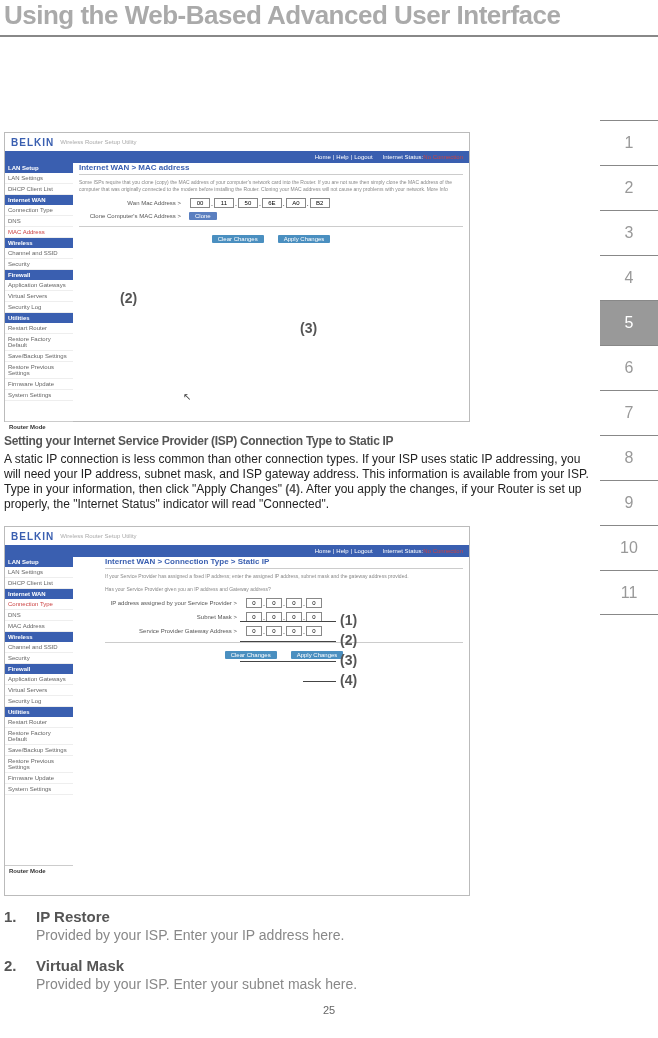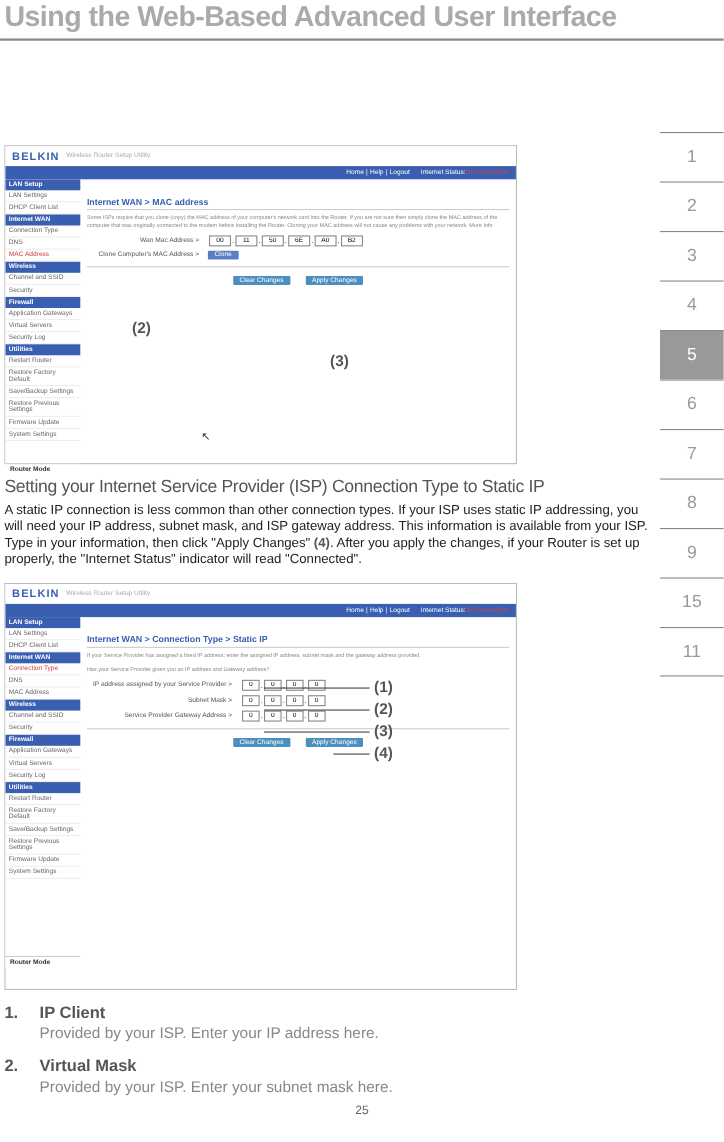--- a/index.html
+++ b/index.html
@@ -124,21 +124,21 @@
     .ss-nav-item {
       padding: 2px 3px;
       color: #666;
       border-bottom: 1px solid #eee;
     }
     .ss-nav-item.red {
       color: #c44;
     }
     .ss-main {
       flex: 1;
-      padding: 16px 6px;
+      padding: 0 6px;
     }
     .ss-main-title {
       color: #3a5fb0;
       font-size: 8px;
       font-weight: bold;
       border-bottom: 1px solid #ccc;
       padding-bottom: 2px;
       margin-bottom: 4px;
     }
     .ss-main-text {
@@ -202,22 +202,22 @@
       position: absolute;
       font-size: 14px;
       font-weight: bold;
       color: #555;
     }
     .callout-line {
       position: absolute;
       border-top: 1px solid #444;
     }
     .section-heading {
-      font-size: 16px;
-      font-weight: normal;
+      font-size: 12px;
+      font-weight: bold;
       color: #555;
       margin: 6px 0 4px 0;
       letter-spacing: -0.3px;
     }
     .body-text {
       font-size: 12px;
       line-height: 1.25;
       color: #222;
       margin-bottom: 14px;
     }
@@ -281,21 +281,21 @@
 <div class="section-tabs">
   <div class="tab">1</div>
   <div class="tab">2</div>
   <div class="tab">3</div>
   <div class="tab">4</div>
   <div class="tab active">5</div>
   <div class="tab">6</div>
   <div class="tab">7</div>
   <div class="tab">8</div>
   <div class="tab">9</div>
-  <div class="tab">15</div>
+  <div class="tab">10</div>
   <div class="tab">11</div>
 </div>
 
 <div class="content-area">
 
   <div class="screenshot ss1">
     <div class="ss-topbar">
       <span class="ss-belkin">BELKIN</span>
       <span class="ss-subtitle">Wireless Router Setup Utility</span>
     </div>
@@ -373,21 +373,21 @@
     </div>
     <div class="ss-navbar">
       <span>Home</span>
         <span class="nav-sep">|</span>
       <span>Help</span>
         <span class="nav-sep">|</span>
       <span>Logout</span>
       <span class="nav-status">Internet Status:</span>
       <span class="nav-status-val">No Connection</span>
     </div>
-    <div class="ss-body" style="min-height:320px;">
+    <div class="ss-body" style="min-height:320px;gap:26px;">
       <div class="ss-nav">
         <div class="ss-nav-header">LAN Setup</div>
         <div class="ss-nav-item">LAN Settings</div>
         <div class="ss-nav-item">DHCP Client List</div>
         <div class="ss-nav-header">Internet WAN</div>
         <div class="ss-nav-item red">Connection Type</div>
         <div class="ss-nav-item">DNS</div>
         <div class="ss-nav-item">MAC Address</div>
         <div class="ss-nav-header">Wireless</div>
         <div class="ss-nav-item">Channel and SSID</div>
@@ -444,21 +444,21 @@
     <div class="callout-line" style="left:235px;top:134px;width:96px;"></div>
     <span class="callout" style="left:335px;top:125px;">(3)</span>
     <div class="callout-line" style="left:298px;top:154px;width:33px;"></div>
     <span class="callout" style="left:335px;top:145px;">(4)</span>
   </div>
 
   <div class="numbered-list">
     <div class="list-item">
       <div class="list-num">1.</div>
       <div class="list-content">
-        <div class="list-title">IP Client</div>
+        <div class="list-title">IP Restore</div>
         <div class="list-desc">Provided by your ISP. Enter your IP address here.</div>
       </div>
     </div>
     <div class="list-item">
       <div class="list-num">2.</div>
       <div class="list-content">
         <div class="list-title">Virtual Mask</div>
         <div class="list-desc">Provided by your ISP. Enter your subnet mask here.</div>
       </div>
     </div>

